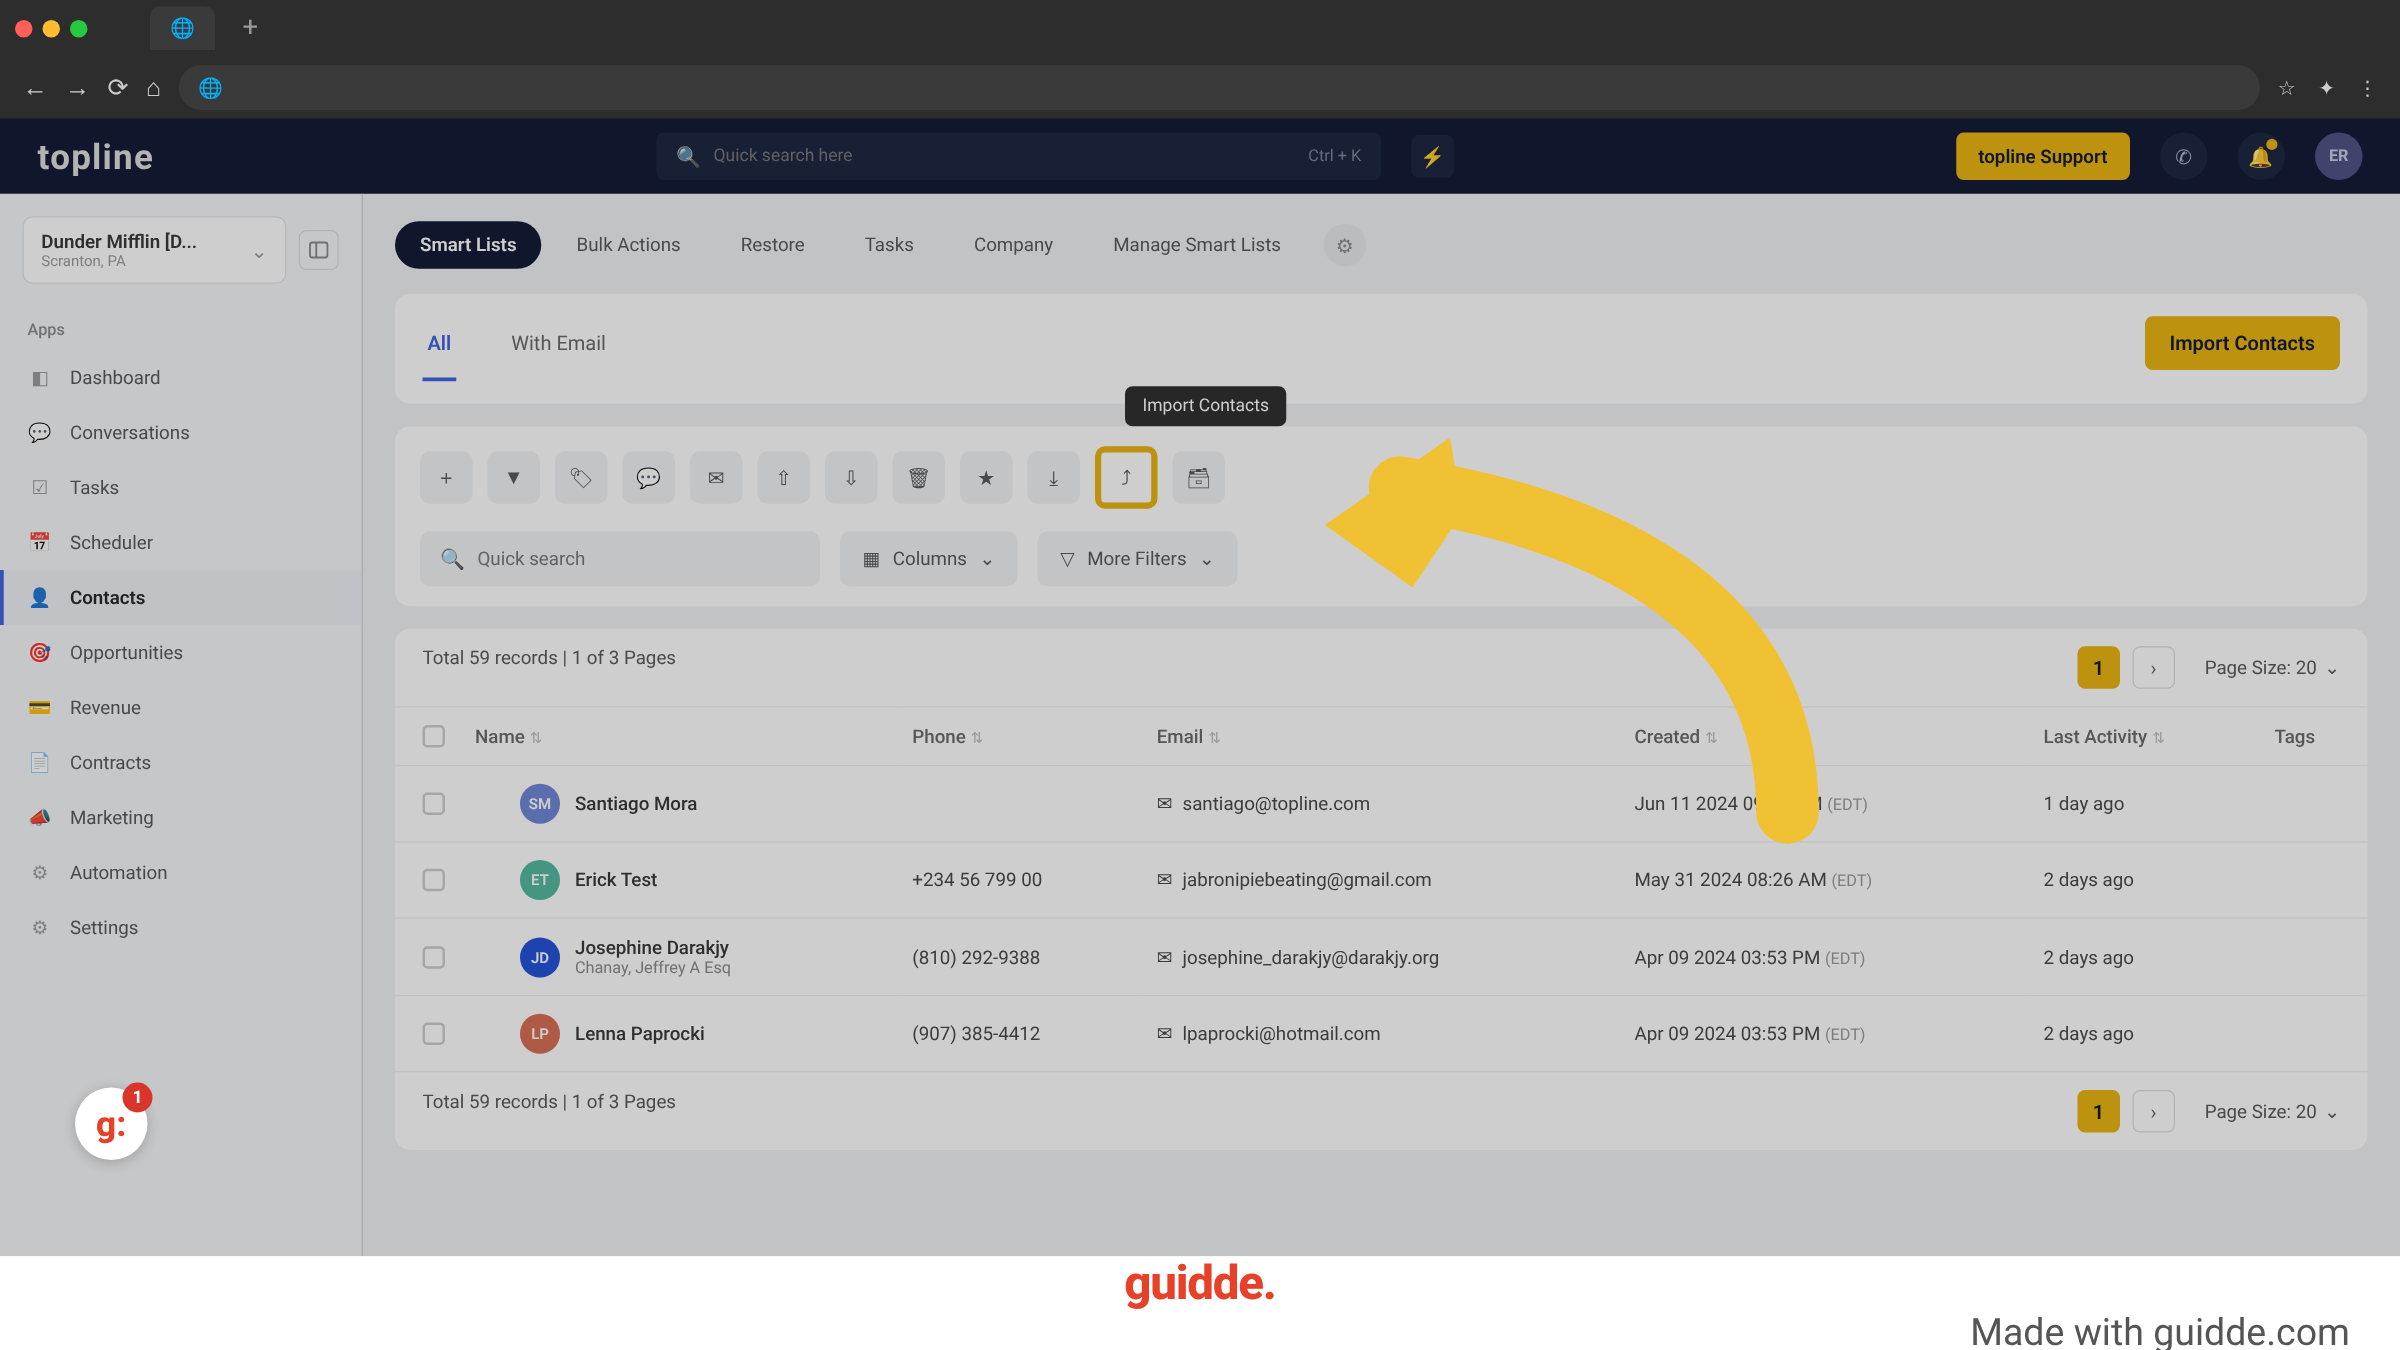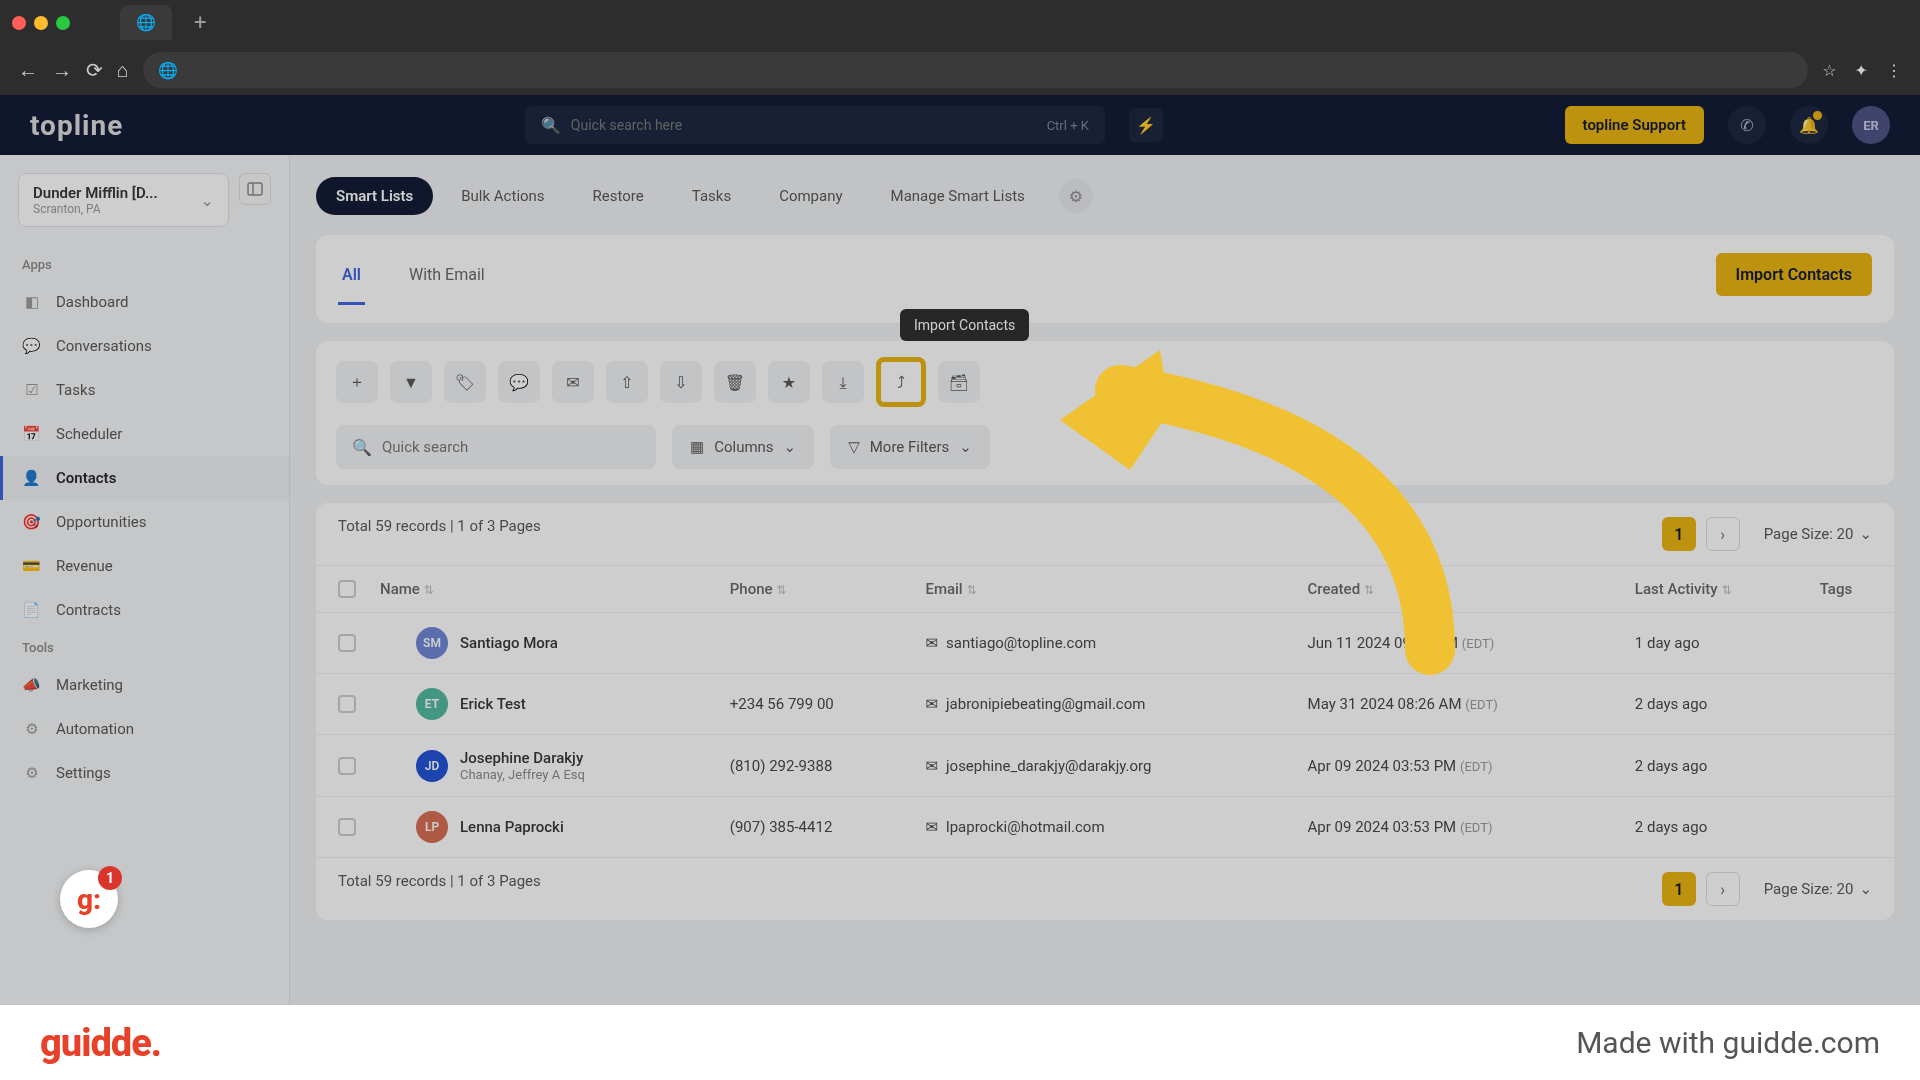--- a/index.html
+++ b/index.html
@@ -87,21 +87,21 @@
 .name-main { color: #333; font-weight: 500; }
 .name-sub { color: #888; font-size: 13px; }
 .tz { color: #999; font-size: 13px; }
 .email-cell { display: flex; align-items: center; gap: 8px; color: #444; }
 
 
 .dim-overlay { position: absolute; inset: 95px 0 75px 0; background: rgba(30,30,30,0.22); pointer-events: none; }
 .arrow-svg { position: absolute; top: 320px; left: 1000px; pointer-events: none; }
 
 
-.guidde-bar { position: absolute; left: 0; right: 0; bottom: 0; height: 75px; background: #fff; display: flex; align-items: center; padding: 0 40px; }
+.guidde-bar { position: absolute; left: 0; right: 0; bottom: 0; height: 75px; background: #fff; display: flex; align-items: center; padding: 0 40px; flex-direction: column; }
 .guidde-logo { color: #e8412a; font-weight: 800; font-size: 38px; letter-spacing: -1px; }
 .guidde-made { margin-left: auto; color: #555; font-size: 30px; }
 
 
 .g-badge { position: absolute; left: 60px; top: 870px; width: 58px; height: 58px; background: #fff; border-radius: 50%; box-shadow: 0 2px 10px rgba(0,0,0,.2); display: flex; align-items: center; justify-content: center; }
 .g-badge .g { color: #e8412a; font-weight: 800; font-size: 28px; }
 .g-badge .dot { position: absolute; top: -4px; right: -4px; width: 24px; height: 24px; background: #d9352a; border-radius: 50%; color: #fff; display: flex; align-items: center; justify-content: center; font-size: 14px; font-weight: 700; }
 </style>
 </head>
 <body>
@@ -144,21 +144,21 @@
   <div class="bolt">⚡</div>
   <div class="support-btn">topline Support</div>
   <div class="hdr-icon">✆</div>
   <div class="hdr-icon bell">🔔</div>
   <div class="avatar">ER</div>
 </div>
 
 <div class="layout">
 
   <div class="sidebar">
-    <div style="display:flex; gap:10px; margin:0 18px 22px; ">
+    <div style="display:flex; gap:10px; margin:0 18px 22px; align-items:center;">
       <div class="ws-selector" style="flex:1; margin:0;">
         <div class="ws-info">
           <div class="ws-name">Dunder Mifflin [D...</div>
           <div class="ws-sub">Scranton, PA</div>
         </div>
         <span class="ws-chevron">⌄</span>
       </div>
       <div class="collapse-btn">
         <svg width="16" height="16" viewBox="0 0 16 16">
             <rect x="1" y="2" width="14" height="12" rx="2" fill="none" stroke="#888" stroke-width="1.5"></rect>
@@ -192,21 +192,20 @@
         <span>Opportunities</span>
       </div>
     <div class="nav-item">
         <span class="nav-icon">💳</span>
         <span>Revenue</span>
       </div>
     <div class="nav-item">
         <span class="nav-icon">📄</span>
         <span>Contracts</span>
       </div>
-    <div class="section-label">Tools</div>
     <div class="nav-item">
         <span class="nav-icon">📣</span>
         <span>Marketing</span>
       </div>
     <div class="nav-item">
         <span class="nav-icon">⚙</span>
         <span>Automation</span>
       </div>
     <div class="nav-item">
         <span class="nav-icon">⚙</span>

